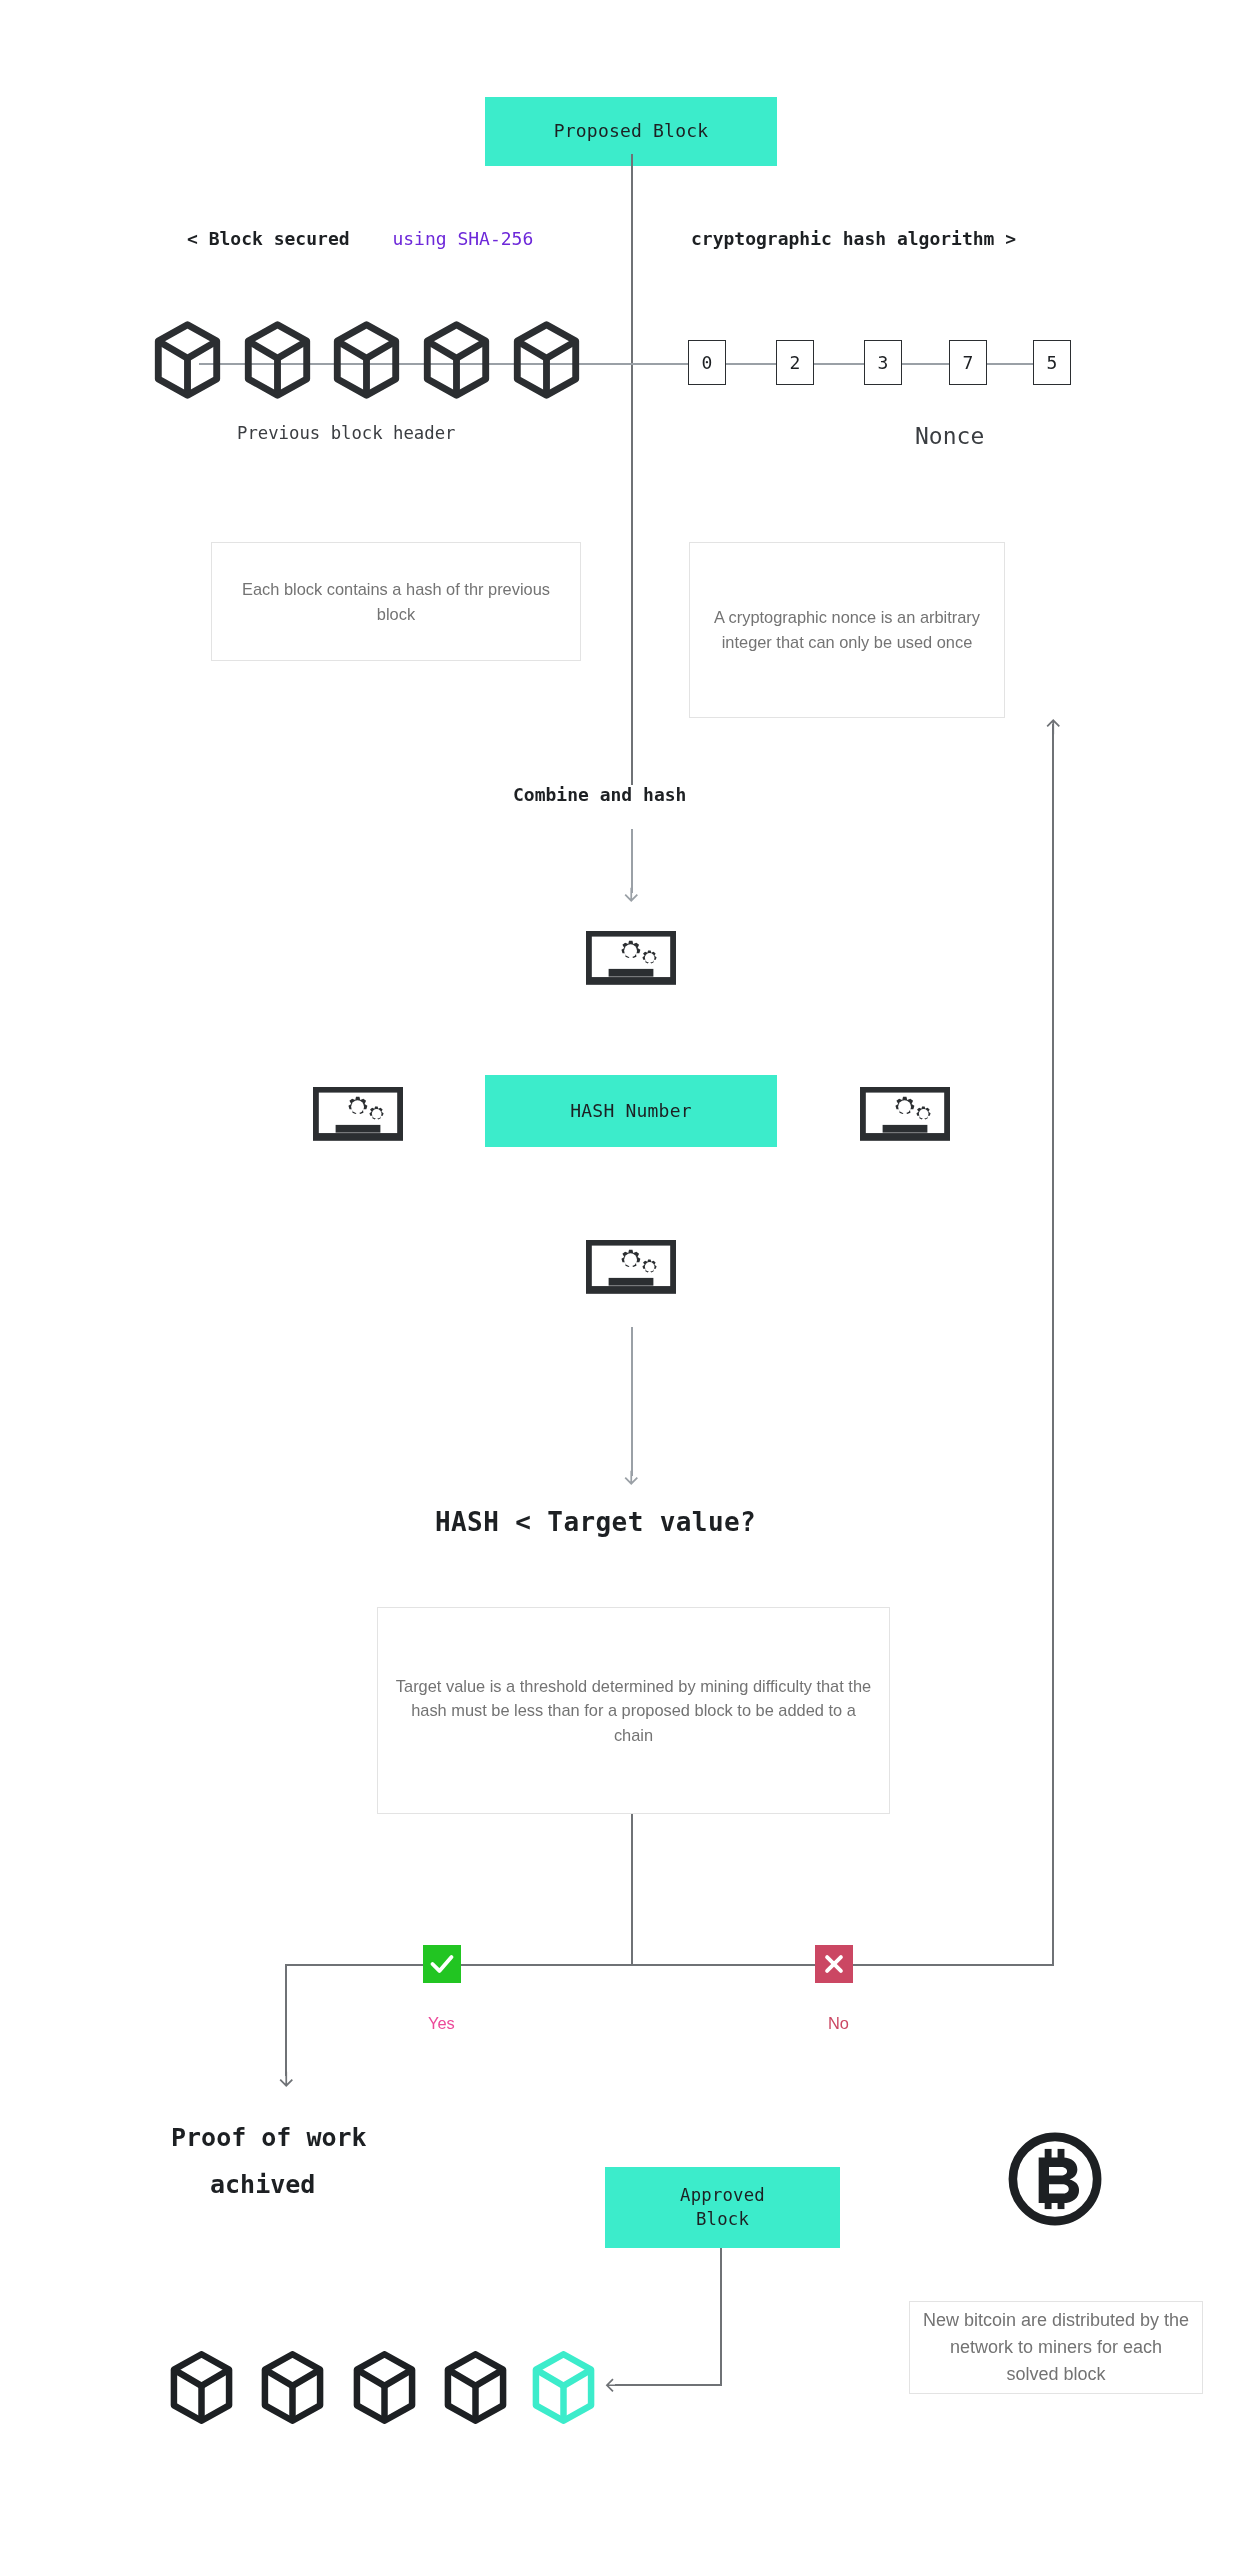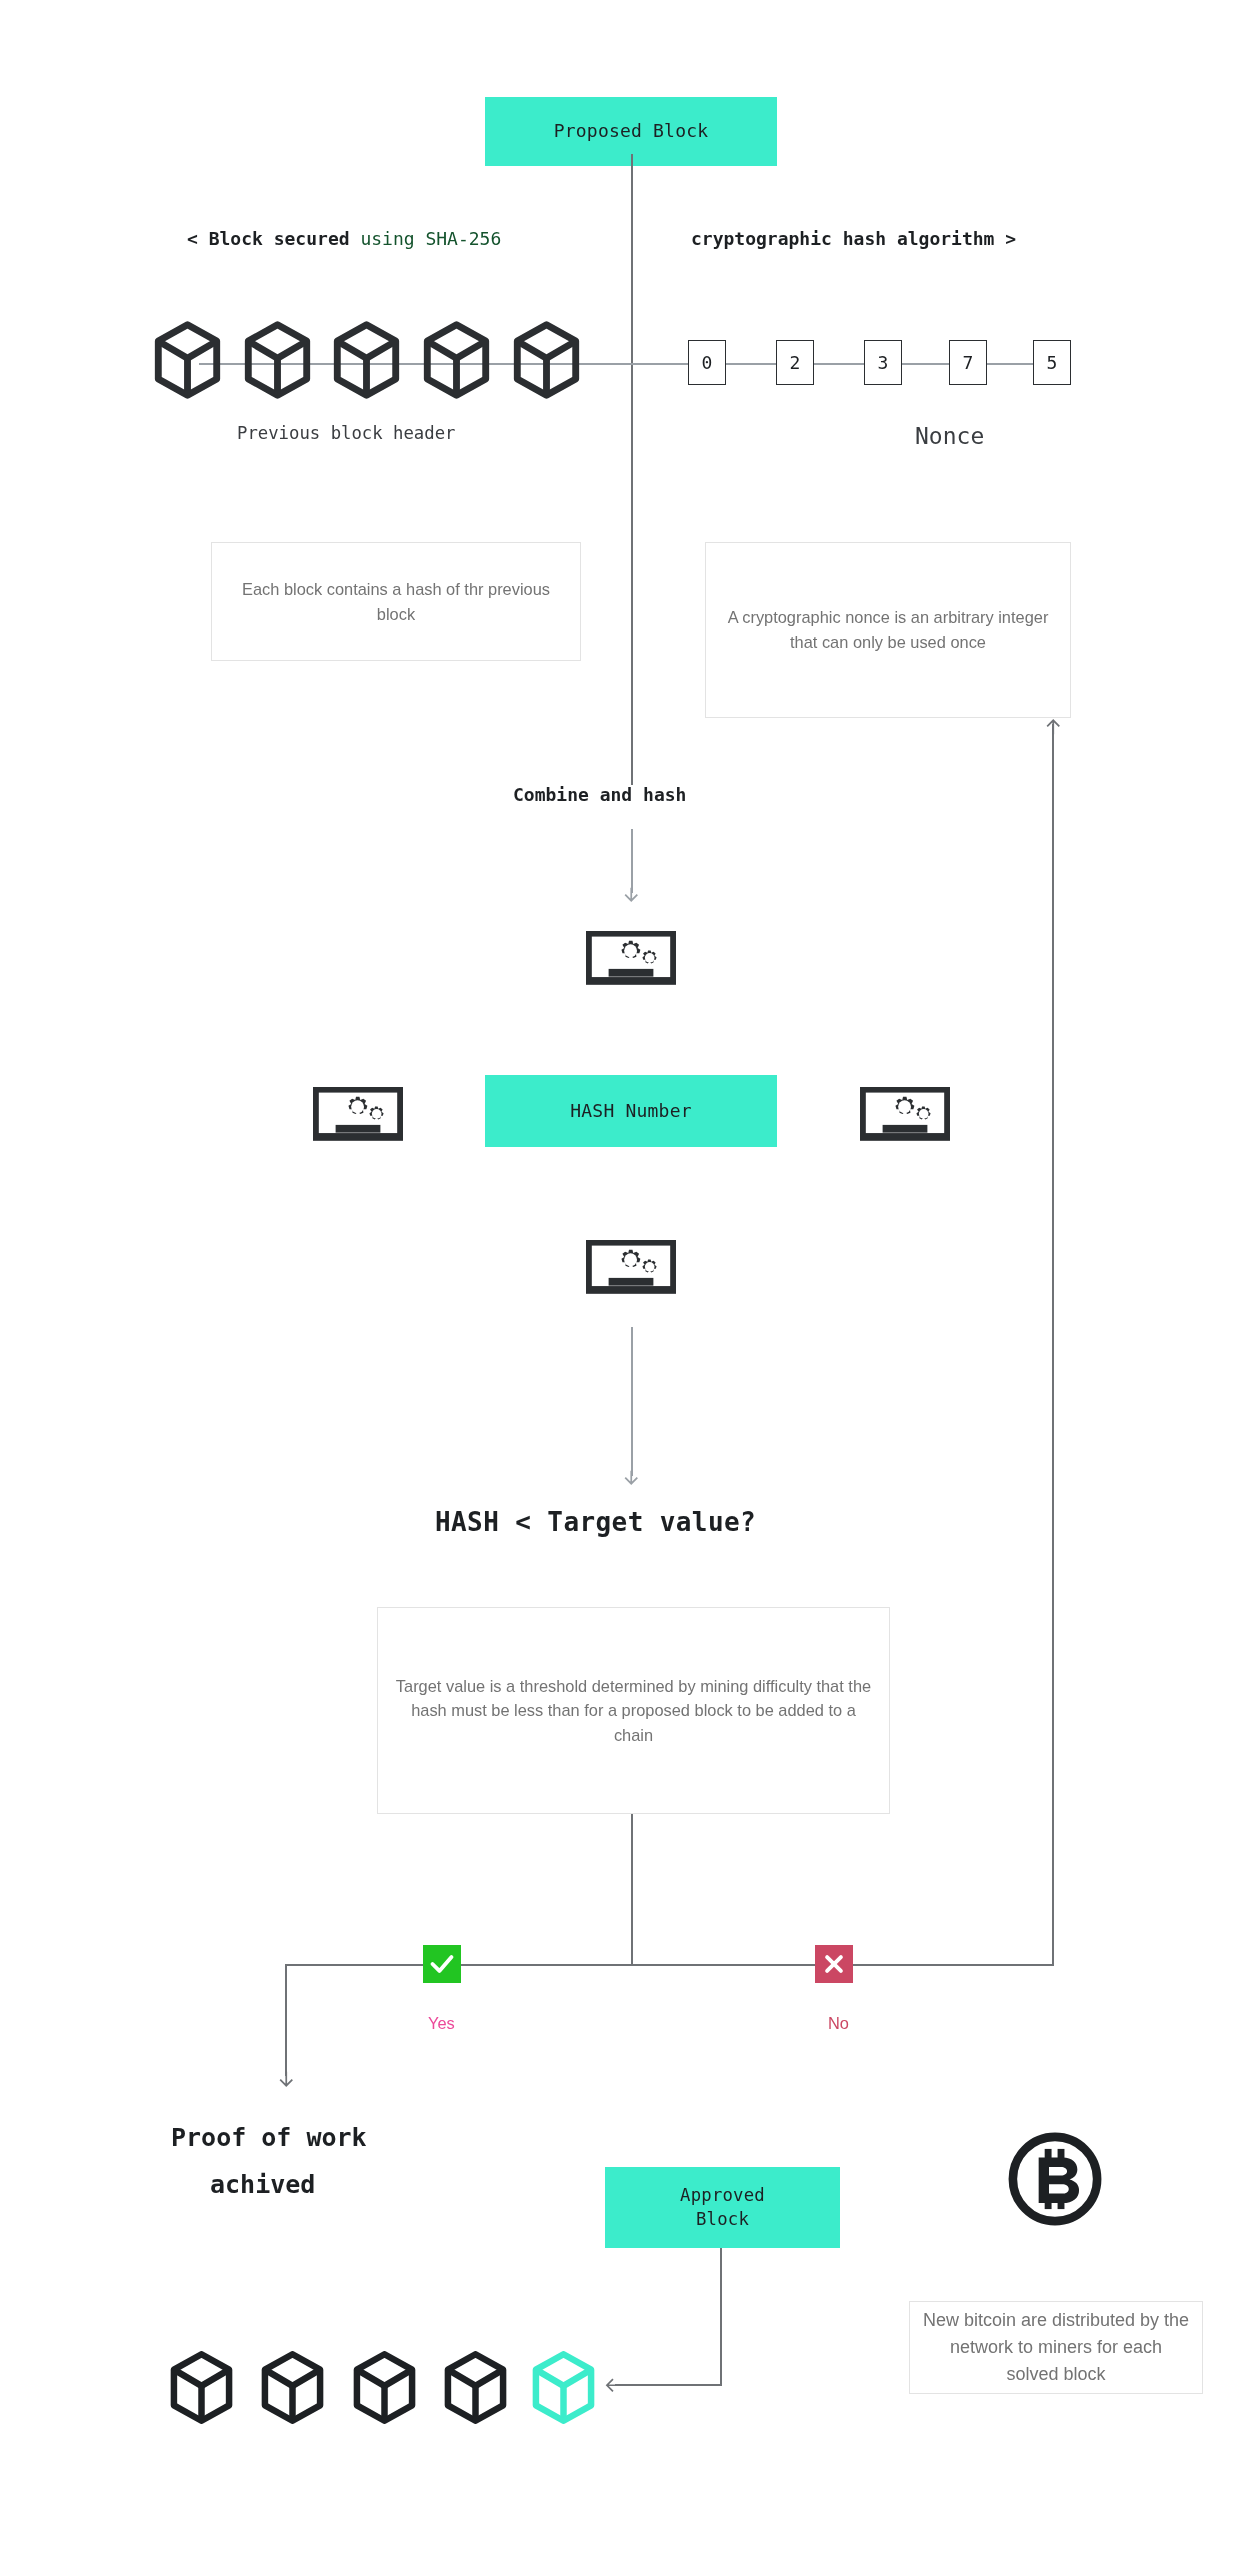--- a/index.html
+++ b/index.html
@@ -122,21 +122,21 @@
 
 <div id="canvas">
 
   <div class="teal-box" style="left:485px; top:85px; width:292px; height:69px; font-size:18px;margin-top:12px;">
     <span>Proposed Block</span>
   </div>
 
   <div class="vline" style="left:631px; top:154px; height:631px;"></div>
 
   <div class="head-mono" style="left:187px; top:228px; font-size:18px;">
-    <span style="font-weight:700;">&lt; Block secured</span><span style="font-weight:400; color:#14532d;"> using SHA-256</span>
+    <span style="font-weight:700;">&lt; Block secured</span><span style="font-weight:400; color:#6d28d9;margin-left:32px;"> using SHA-256</span>
   </div>
   <div class="head-mono" style="left:691px; top:228px; font-size:18px; font-weight:700;">cryptographic hash algorithm &gt;</div>
 
   <div class="thinline-h" style="left:199px; top:363px; width:432px;"></div>
 
   <div class="icon-wrap" style="left:154px; top:321px;">
     <svg width="67" height="78" viewBox="0 0 78 90">
       <path d="M39 4 L73 23 L73 67 L39 86 L5 67 L5 23 Z" fill="none" stroke="#2b2e31" stroke-width="8" stroke-linejoin="round"></path>
       <path d="M5 23 L39 43 L73 23" fill="none" stroke="#2b2e31" stroke-width="8" stroke-linejoin="round"></path>
       <path d="M39 43 L39 86" fill="none" stroke="#2b2e31" stroke-width="8" stroke-linejoin="round"></path>
@@ -194,21 +194,21 @@
   <div class="nonce-cell" style="left:1033px; top:340px;">
     <span>5</span>
   </div>
 
   <div class="label-mono" style="left:895px; top:423px; font-size:23px;margin-left:20px;">Nonce</div>
 
   <div class="note-box" style="left:211px; top:542px; width:370px; height:119px; font-size:16.4px;">
     <span>Each block contains a hash of thr previous block</span>
   </div>
 
-  <div class="note-box" style="left:689px; top:542px; width:366px; height:176px; font-size:16.4px;margin-left:16px;">
+  <div class="note-box" style="left:689px; top:542px; width:316px; height:176px; font-size:16.4px;">
     <span>A cryptographic nonce is an arbitrary integer that can only be used once</span>
   </div>
 
   <div class="head-mono" style="left:513px; top:784px; font-size:18px; font-weight:700;">Combine and hash</div>
 
   <div class="thinline-v" style="left:631px; top:829px; height:64px;"></div>
   <div class="icon-wrap" style="left:620px; top:886px;">
     <svg width="22.5" height="17.3" viewBox="0 0 26 20">
       <path d="M13 2 L13 16 M6 10 L13 17 L20 10" fill="none" stroke="#9aa0a6" stroke-width="2"></path>
     </svg>

